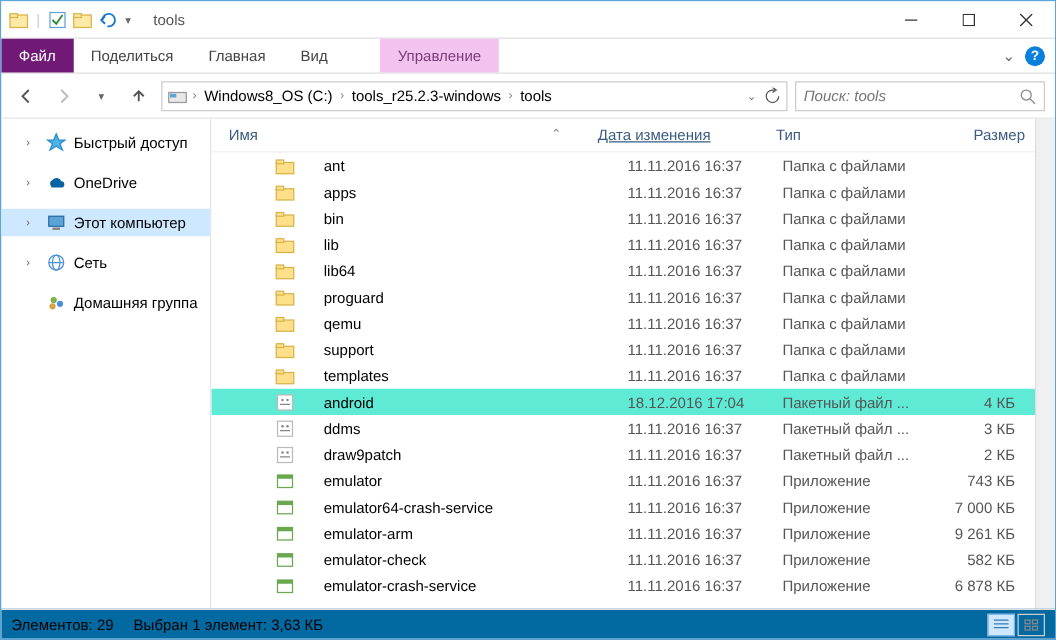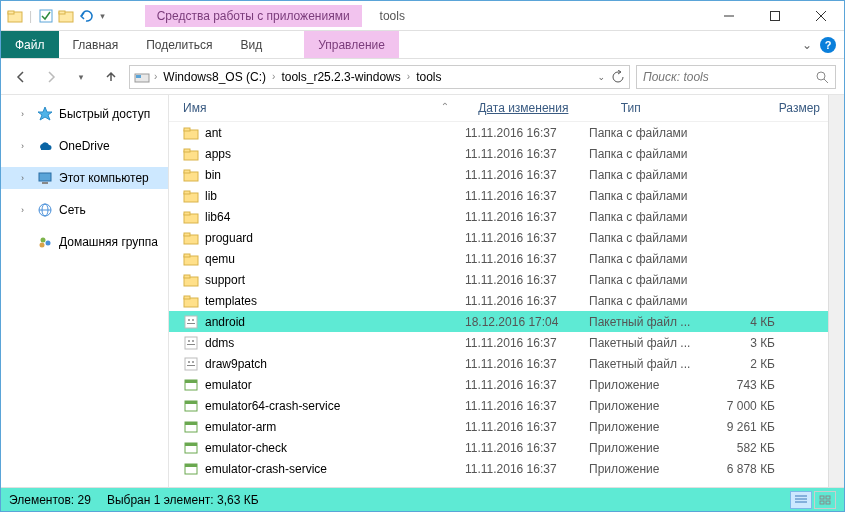--- a/index.html
+++ b/index.html
@@ -11,21 +11,21 @@
 .qat-icon { width: 16px; height: 16px; display: inline-flex; align-items: center; justify-content: center; }
 .qat-sep { color: #ccc; margin: 0 2px; }
 .context-tab { background: #f2c3ee; color: #7b3c7b; padding: 4px 12px; margin-left: 40px; font-size: 12px; }
 .title-text { margin-left: 18px; color: #555; font-size: 12px; }
 .win-controls { margin-left: auto; display: flex; }
 .win-btn { width: 46px; height: 30px; display: flex; align-items: center; justify-content: center; }
 
 
 .ribbon { height: 28px; display: flex; align-items: stretch; border-bottom: 1px solid #e0e0e0; }
 .ribbon-tab { padding: 0 14px; display: flex; align-items: center; color: #444; cursor: default; }
-.ribbon-tab.file { background: #0f766e; color: #fff; }
+.ribbon-tab.file { background: #701a75; color: #fff; }
 .ribbon-tab.ctx { background: #f2c3ee; color: #7b3c7b; }
 .ribbon-spacer { flex: 1; }
 .ribbon-right { display: flex; align-items: center; padding-right: 8px; gap: 8px; }
 .help-icon { width: 16px; height: 16px; border-radius: 50%; background: #0a7fdb; color: #fff; display: flex; align-items: center; justify-content: center; font-size: 11px; font-weight: bold; }
 
 
 .addrbar { height: 36px; display: flex; align-items: center; gap: 6px; padding: 4px 8px; border-bottom: 1px solid #e5e5e5; }
 .nav-btn { width: 24px; height: 24px; display: flex; align-items: center; justify-content: center; color: #777; }
 .breadcrumb { flex: 1; height: 24px; border: 1px solid #ccc; display: flex; align-items: center; padding: 0 4px; gap: 2px; overflow: hidden; }
 .crumb { display: flex; align-items: center; gap: 2px; padding: 0 2px; white-space: nowrap; }
@@ -47,29 +47,29 @@
 .filepane { flex: 1; display: flex; flex-direction: column; overflow: hidden; }
 .cols { display: flex; padding: 6px 8px 6px 14px; color: #3a5b82; border-bottom: 1px solid #f0f0f0; gap: 29px; }
 .col-name { width: 250px; }
 .col-date { width: 124px; text-decoration: underline; }
 .col-type { width: 116px; }
 .col-size { width: 70px; text-align: right; }
 .sort-ind { flex:1; text-align:center; color:#888; font-size:10px; }
 .rows { flex: 1; overflow-y: auto; }
 .row { display: flex; align-items: center; padding: 1px 8px 1px 14px; height: 21px; cursor: default; }
 .row.sel { background: #5eead4; }
-.row .c-name { width: 250px; display: flex; align-items: center; gap: 6px; white-space: nowrap; overflow: hidden; }
+.row .c-name { width: 250px; display: flex; align-items: center; gap: 23px; white-space: nowrap; overflow: hidden; margin-left: 37px; }
 .row .c-date { width: 124px; color: #555; margin-left: 32px; }
 .row .c-type { width: 116px; color: #555; white-space: nowrap; overflow: hidden; text-overflow: ellipsis; }
 .row .c-size { width: 70px; text-align: right; color: #555; }
 .file-icon { width: 16px; height: 16px; display: inline-block; flex-shrink: 0; }
 .scrollbar-v { width: 16px; background: #f0f0f0; border-left: 1px solid #ddd; }
 
 
-.statusbar { height: 24px; border-top: 1px solid #e0e0e0; display: flex; align-items: center; padding: 0 8px; background: #5eead4; gap: 16px; }
+.statusbar { height: 24px; border-top: 1px solid #e0e0e0; display: flex; align-items: center; padding: 0 8px; background: #0369a1; gap: 16px; }
 .statusbar .right { margin-left: auto; display: flex; gap: 2px; }
 .view-btn { width: 22px; height: 18px; border: 1px solid #ccc; display: flex; align-items: center; justify-content: center; font-size: 10px; }
 .view-btn.active { background: #cde8ff; border-color: #7cb8e8; }
 
 
 svg { display: block; }
 </style>
 </head>
 <body>
 
@@ -95,21 +95,20 @@
         </svg>
     </span>
     <span class="qat-icon">
       <svg width="16" height="16">
           <path d="M4 8 A5 5 0 1 1 8 13" fill="none" stroke="#1979ca" stroke-width="1.5"></path>
           <path d="M6 5 L3 8 L6 11" fill="none" stroke="#1979ca" stroke-width="1.5"></path>
         </svg>
     </span>
     <span style="color:#666;font-size:9px;margin-left:2px">▾</span>
   </div>
-  <div class="context-tab">Средства работы с приложениями</div>
   <div class="title-text">tools</div>
   <div class="win-controls">
     <div class="win-btn">
         <svg width="10" height="10">
           <line x1="0" y1="5" x2="10" y2="5" stroke="#333"></line>
         </svg>
       </div>
     <div class="win-btn">
         <svg width="10" height="10">
           <rect x="0.5" y="0.5" width="9" height="9" fill="none" stroke="#333"></rect>
@@ -119,22 +118,22 @@
         <svg width="10" height="10">
           <line x1="0" y1="0" x2="10" y2="10" stroke="#333"></line>
           <line x1="10" y1="0" x2="0" y2="10" stroke="#333"></line>
         </svg>
       </div>
   </div>
 </div>
 
 <div class="ribbon">
   <div class="ribbon-tab file">Файл</div>
+  <div class="ribbon-tab">Поделиться</div>
   <div class="ribbon-tab">Главная</div>
-  <div class="ribbon-tab">Поделиться</div>
   <div class="ribbon-tab">Вид</div>
   <div class="ribbon-tab ctx" style="margin-left:28px">Управление</div>
   <div class="ribbon-spacer"></div>
   <div class="ribbon-right">
     <span style="color:#666">⌄</span>
     <span class="help-icon">?</span>
   </div>
 </div>
 
 <div class="addrbar">

